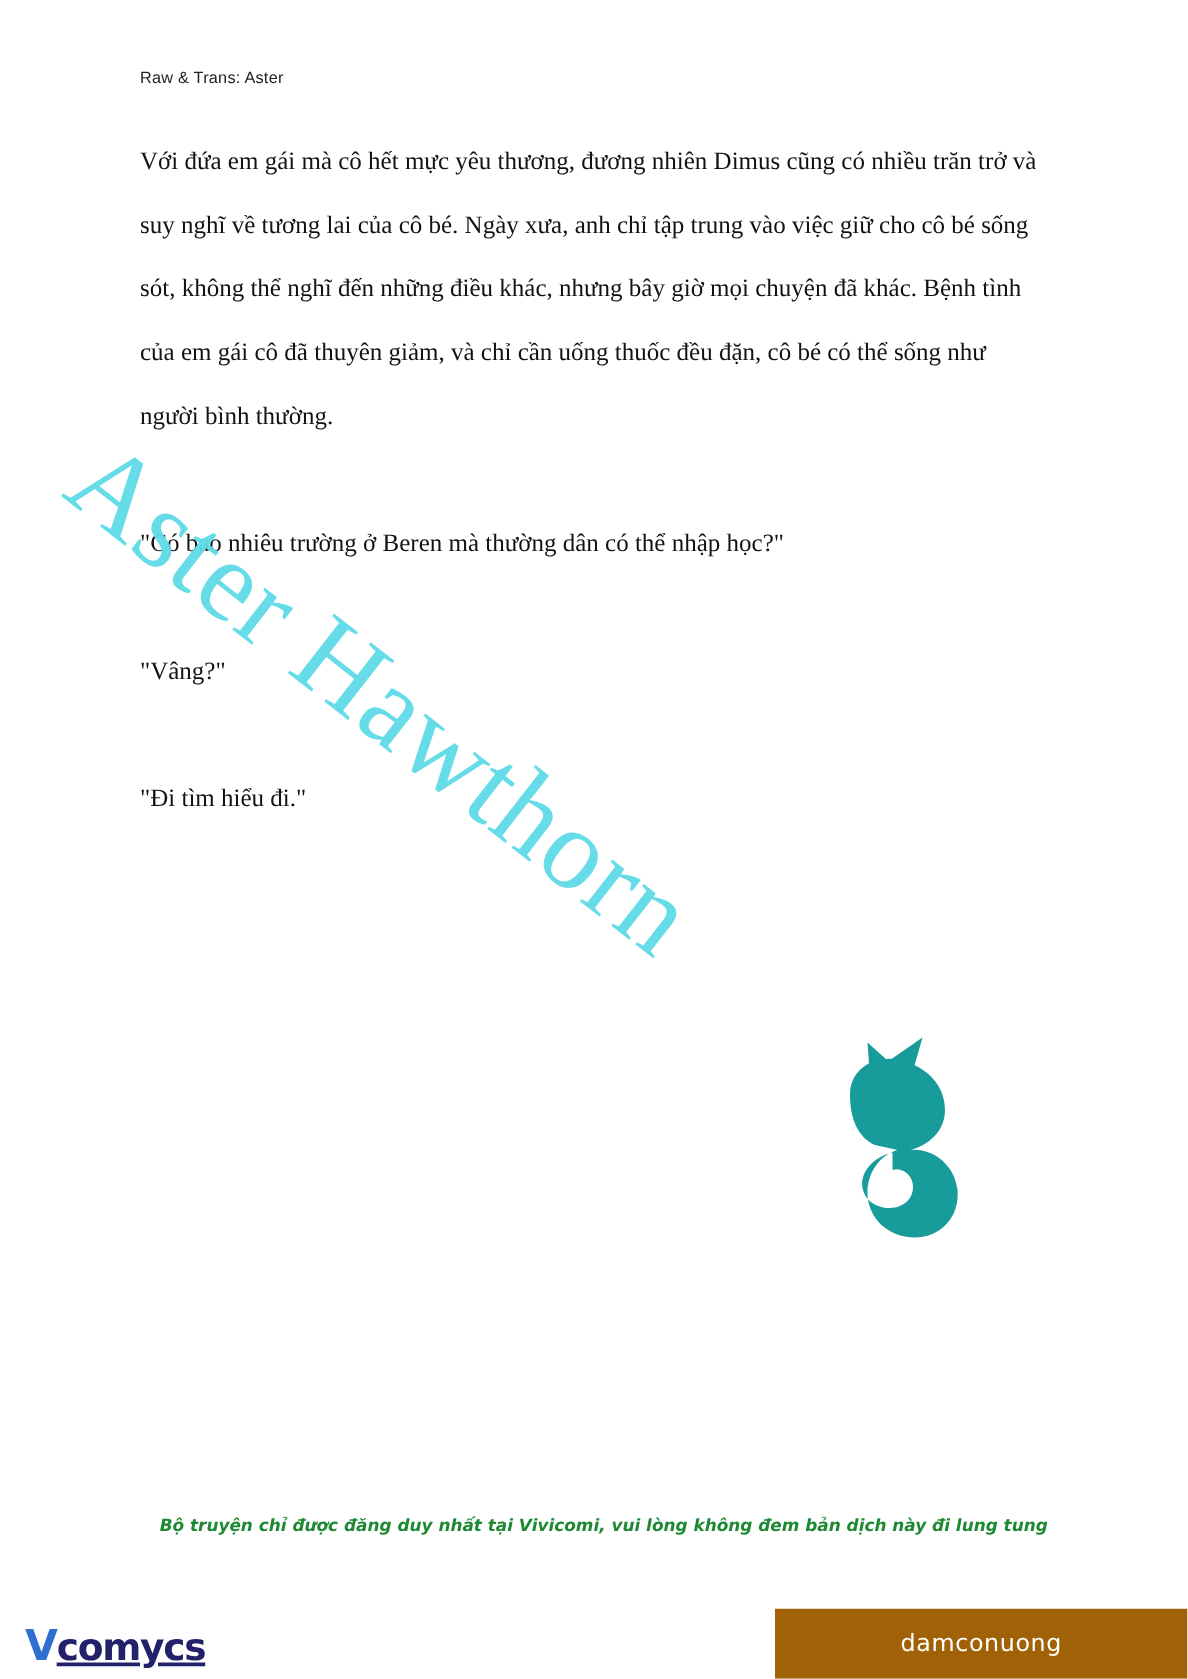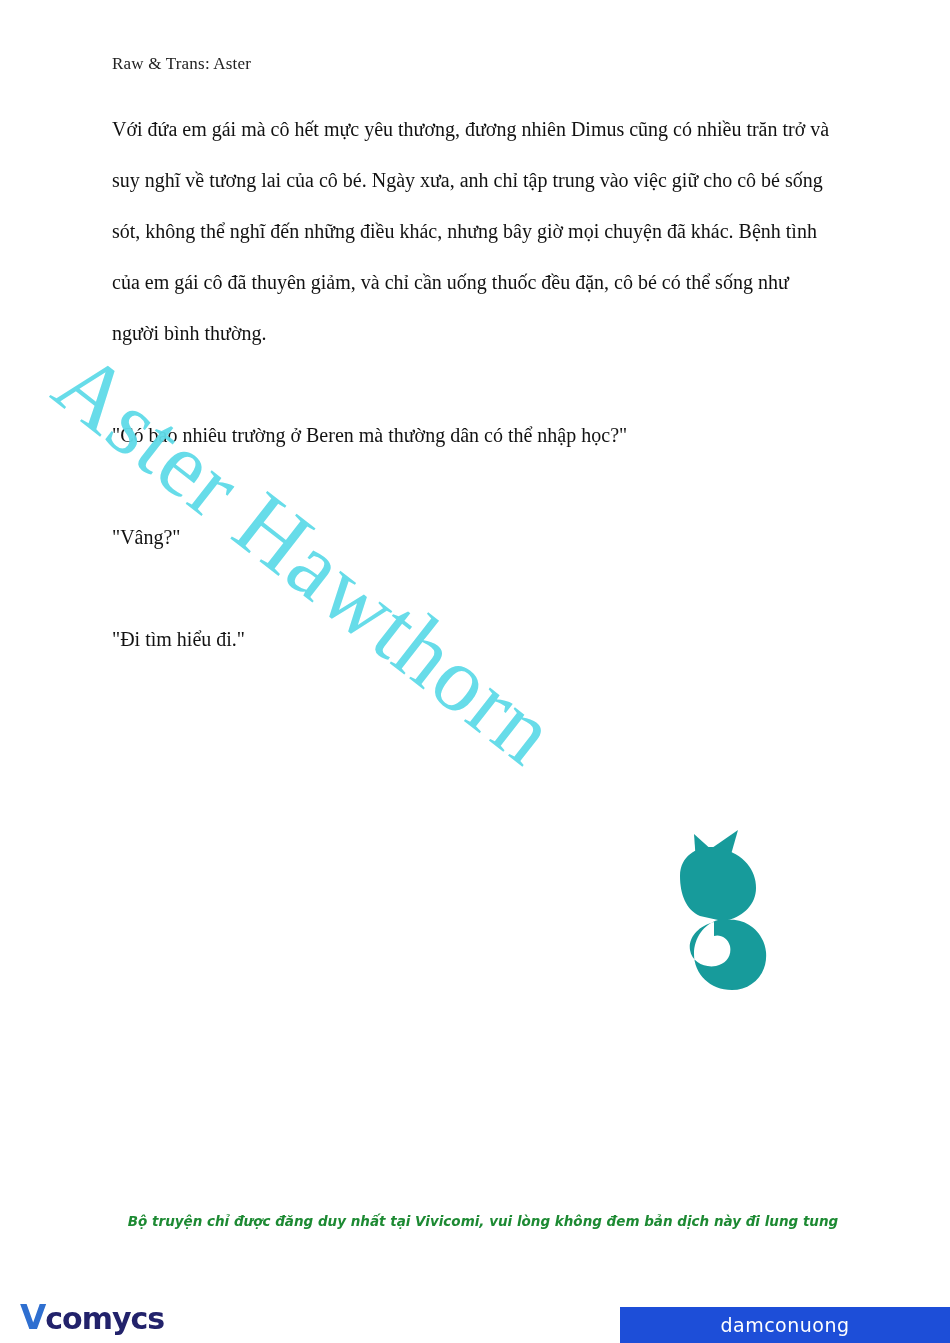--- a/index.html
+++ b/index.html
@@ -18,22 +18,22 @@
     position: absolute;
     inset: 0;
     width: 950px;
     height: 1343px;
     background: #ffffff;
   }
   .credit {
     position: absolute;
     left: 112px;
     top: 54px;
-    font-family: Liberation Serif, serif;
-    font-size: 17px;
+    font-family: Liberation Sans, sans-serif;
+    font-size: 13px;
     color: #222222;
     letter-spacing: 0.2px;
   }
   .body-text {
     position: absolute;
     left: 112px;
     top: 104px;
     width: 726px;
     font-family: "Liberation Serif", serif;
     font-size: 20px;
@@ -125,28 +125,29 @@
     color: #1b1b6e;
     letter-spacing: -1px;
   }
   .vcomics-v {
     color: #2f6fd0;
     font-size: 34px;
     font-weight: bold;
   }
   .vcomics-rest {
     color: #22226b;
+    text-decoration: underline;
   }
   .bottom-right {
     position: absolute;
     right: 0;
     bottom: 0;
     width: 330px;
-    height: 36px;
-    background: #1d4ed8;
+    height: 56px;
+    background: #a16207;
     display: flex;
     align-items: center;
     justify-content: center;
   }
   .damconuong {
     font-family: "DejaVu Sans", sans-serif;
     font-size: 19px;
     color: #ffffff;
     letter-spacing: 0.5px;
   }

